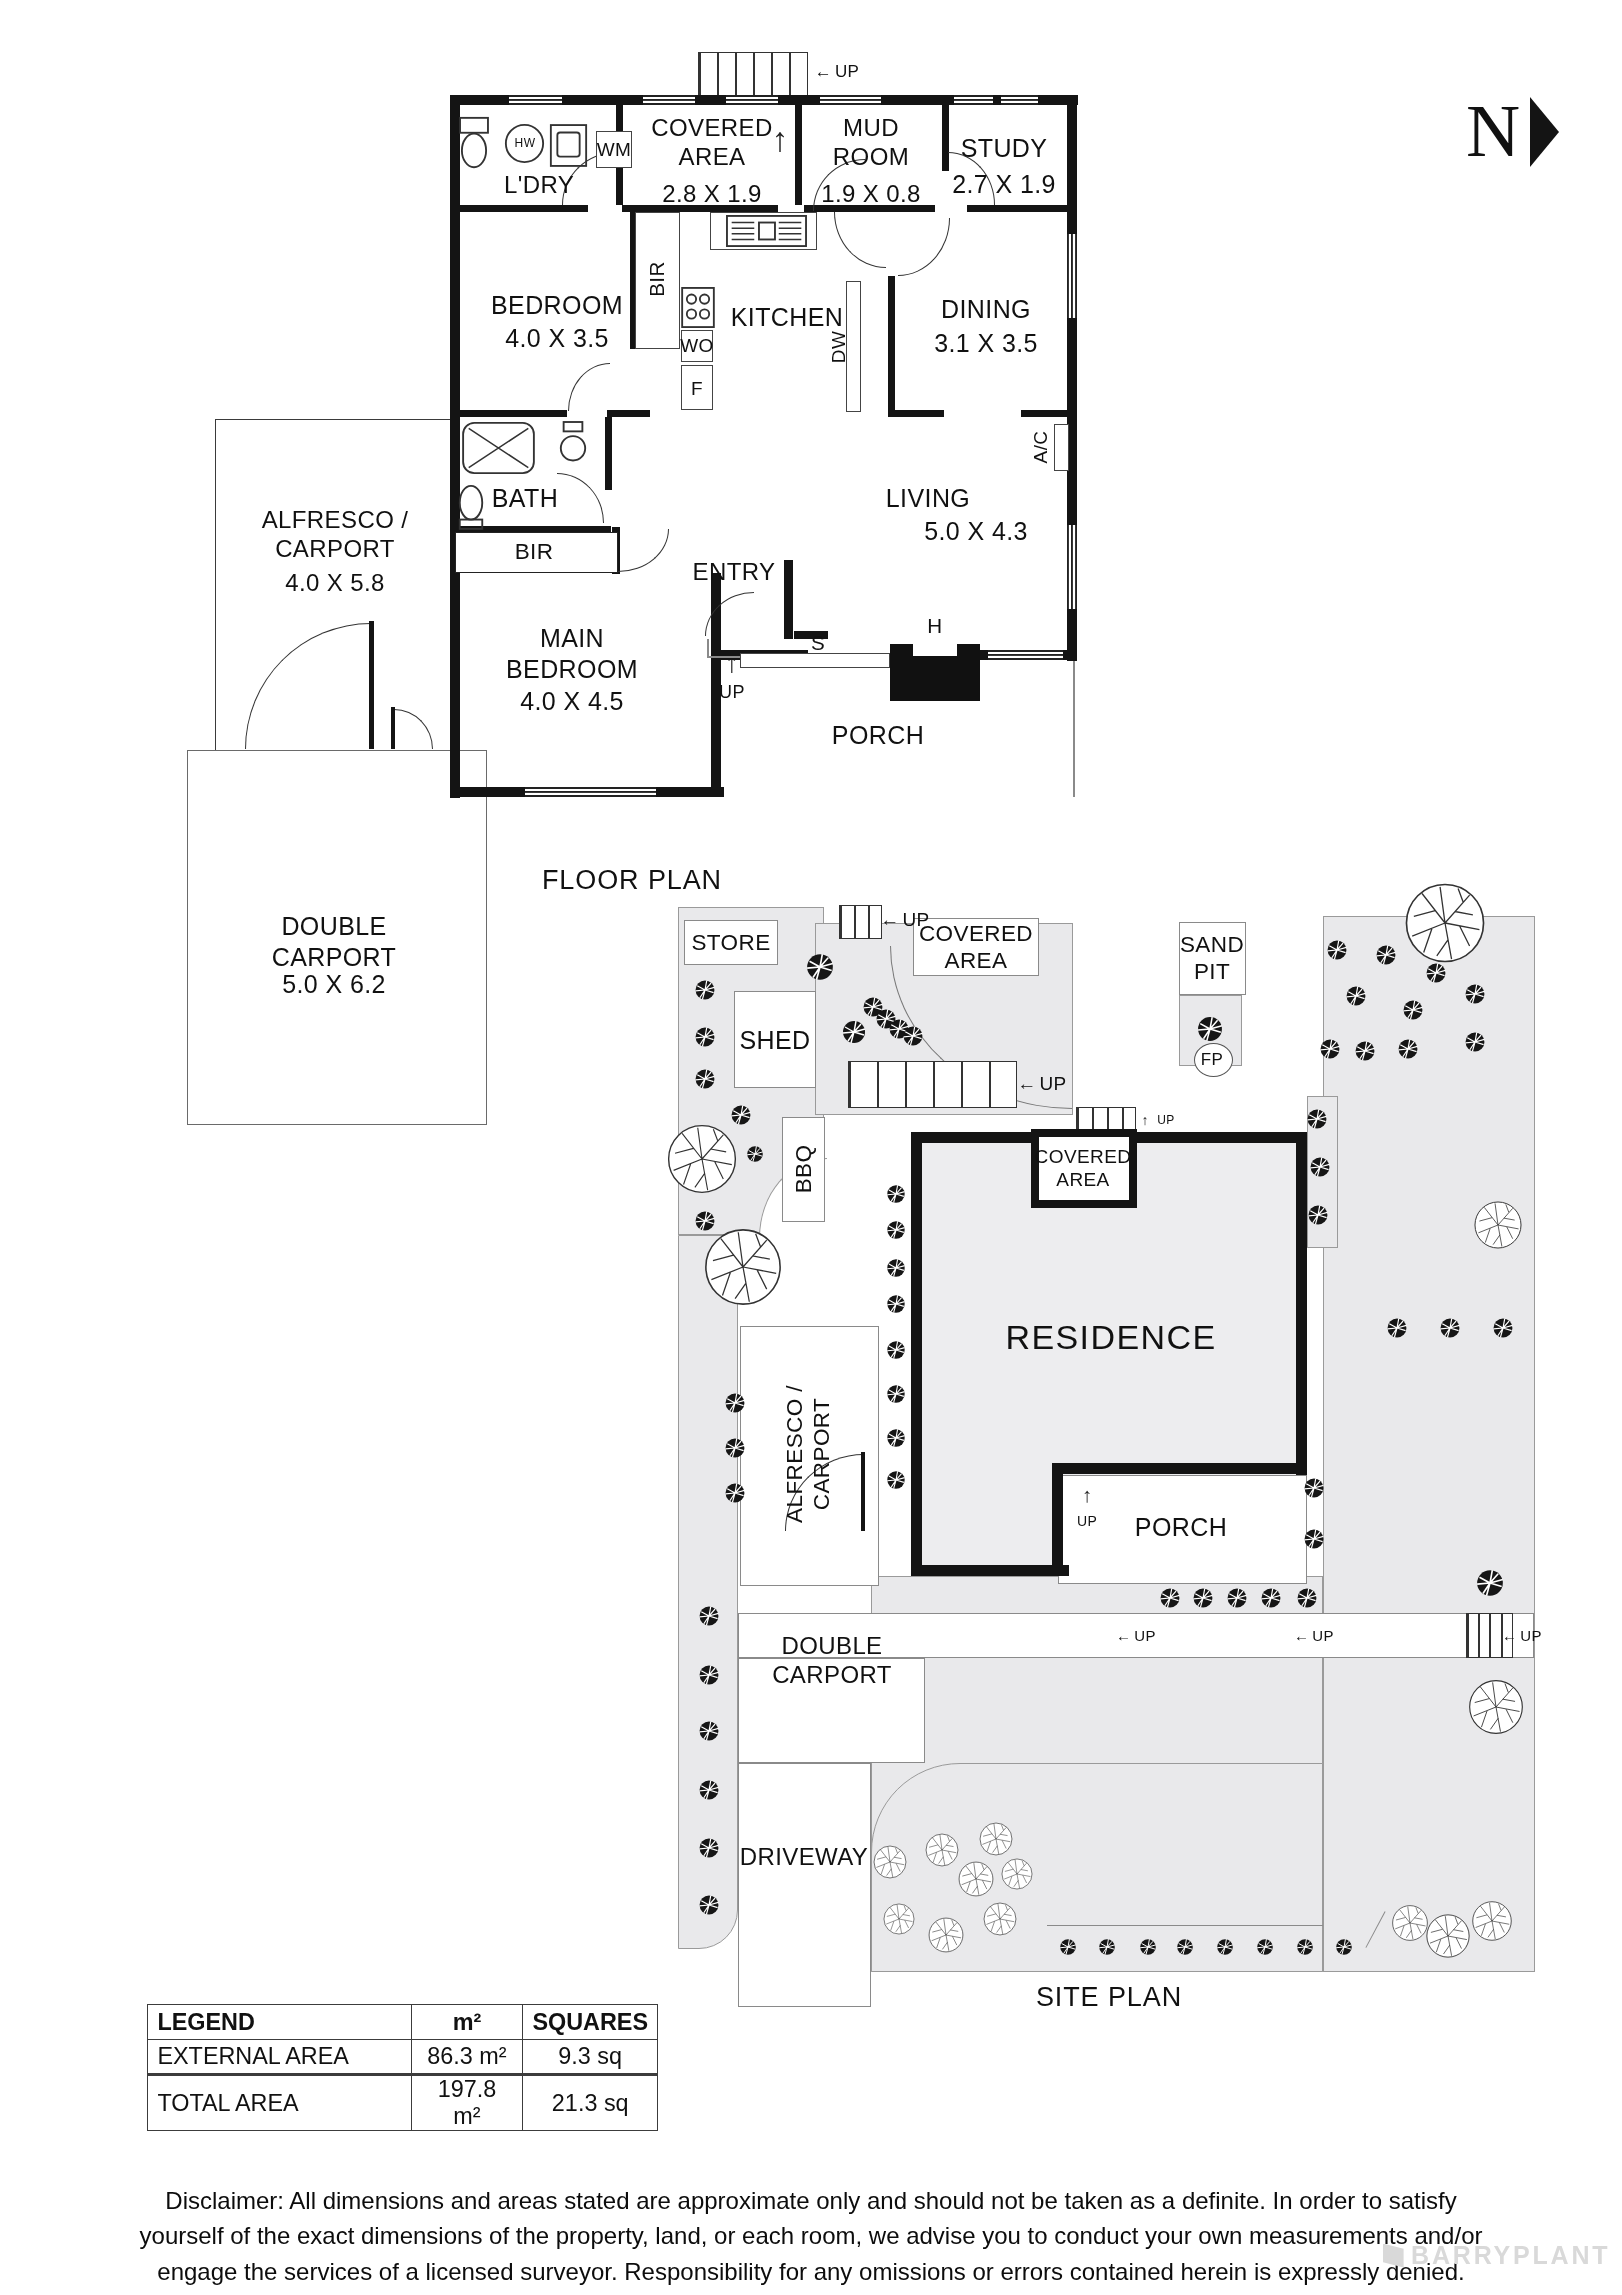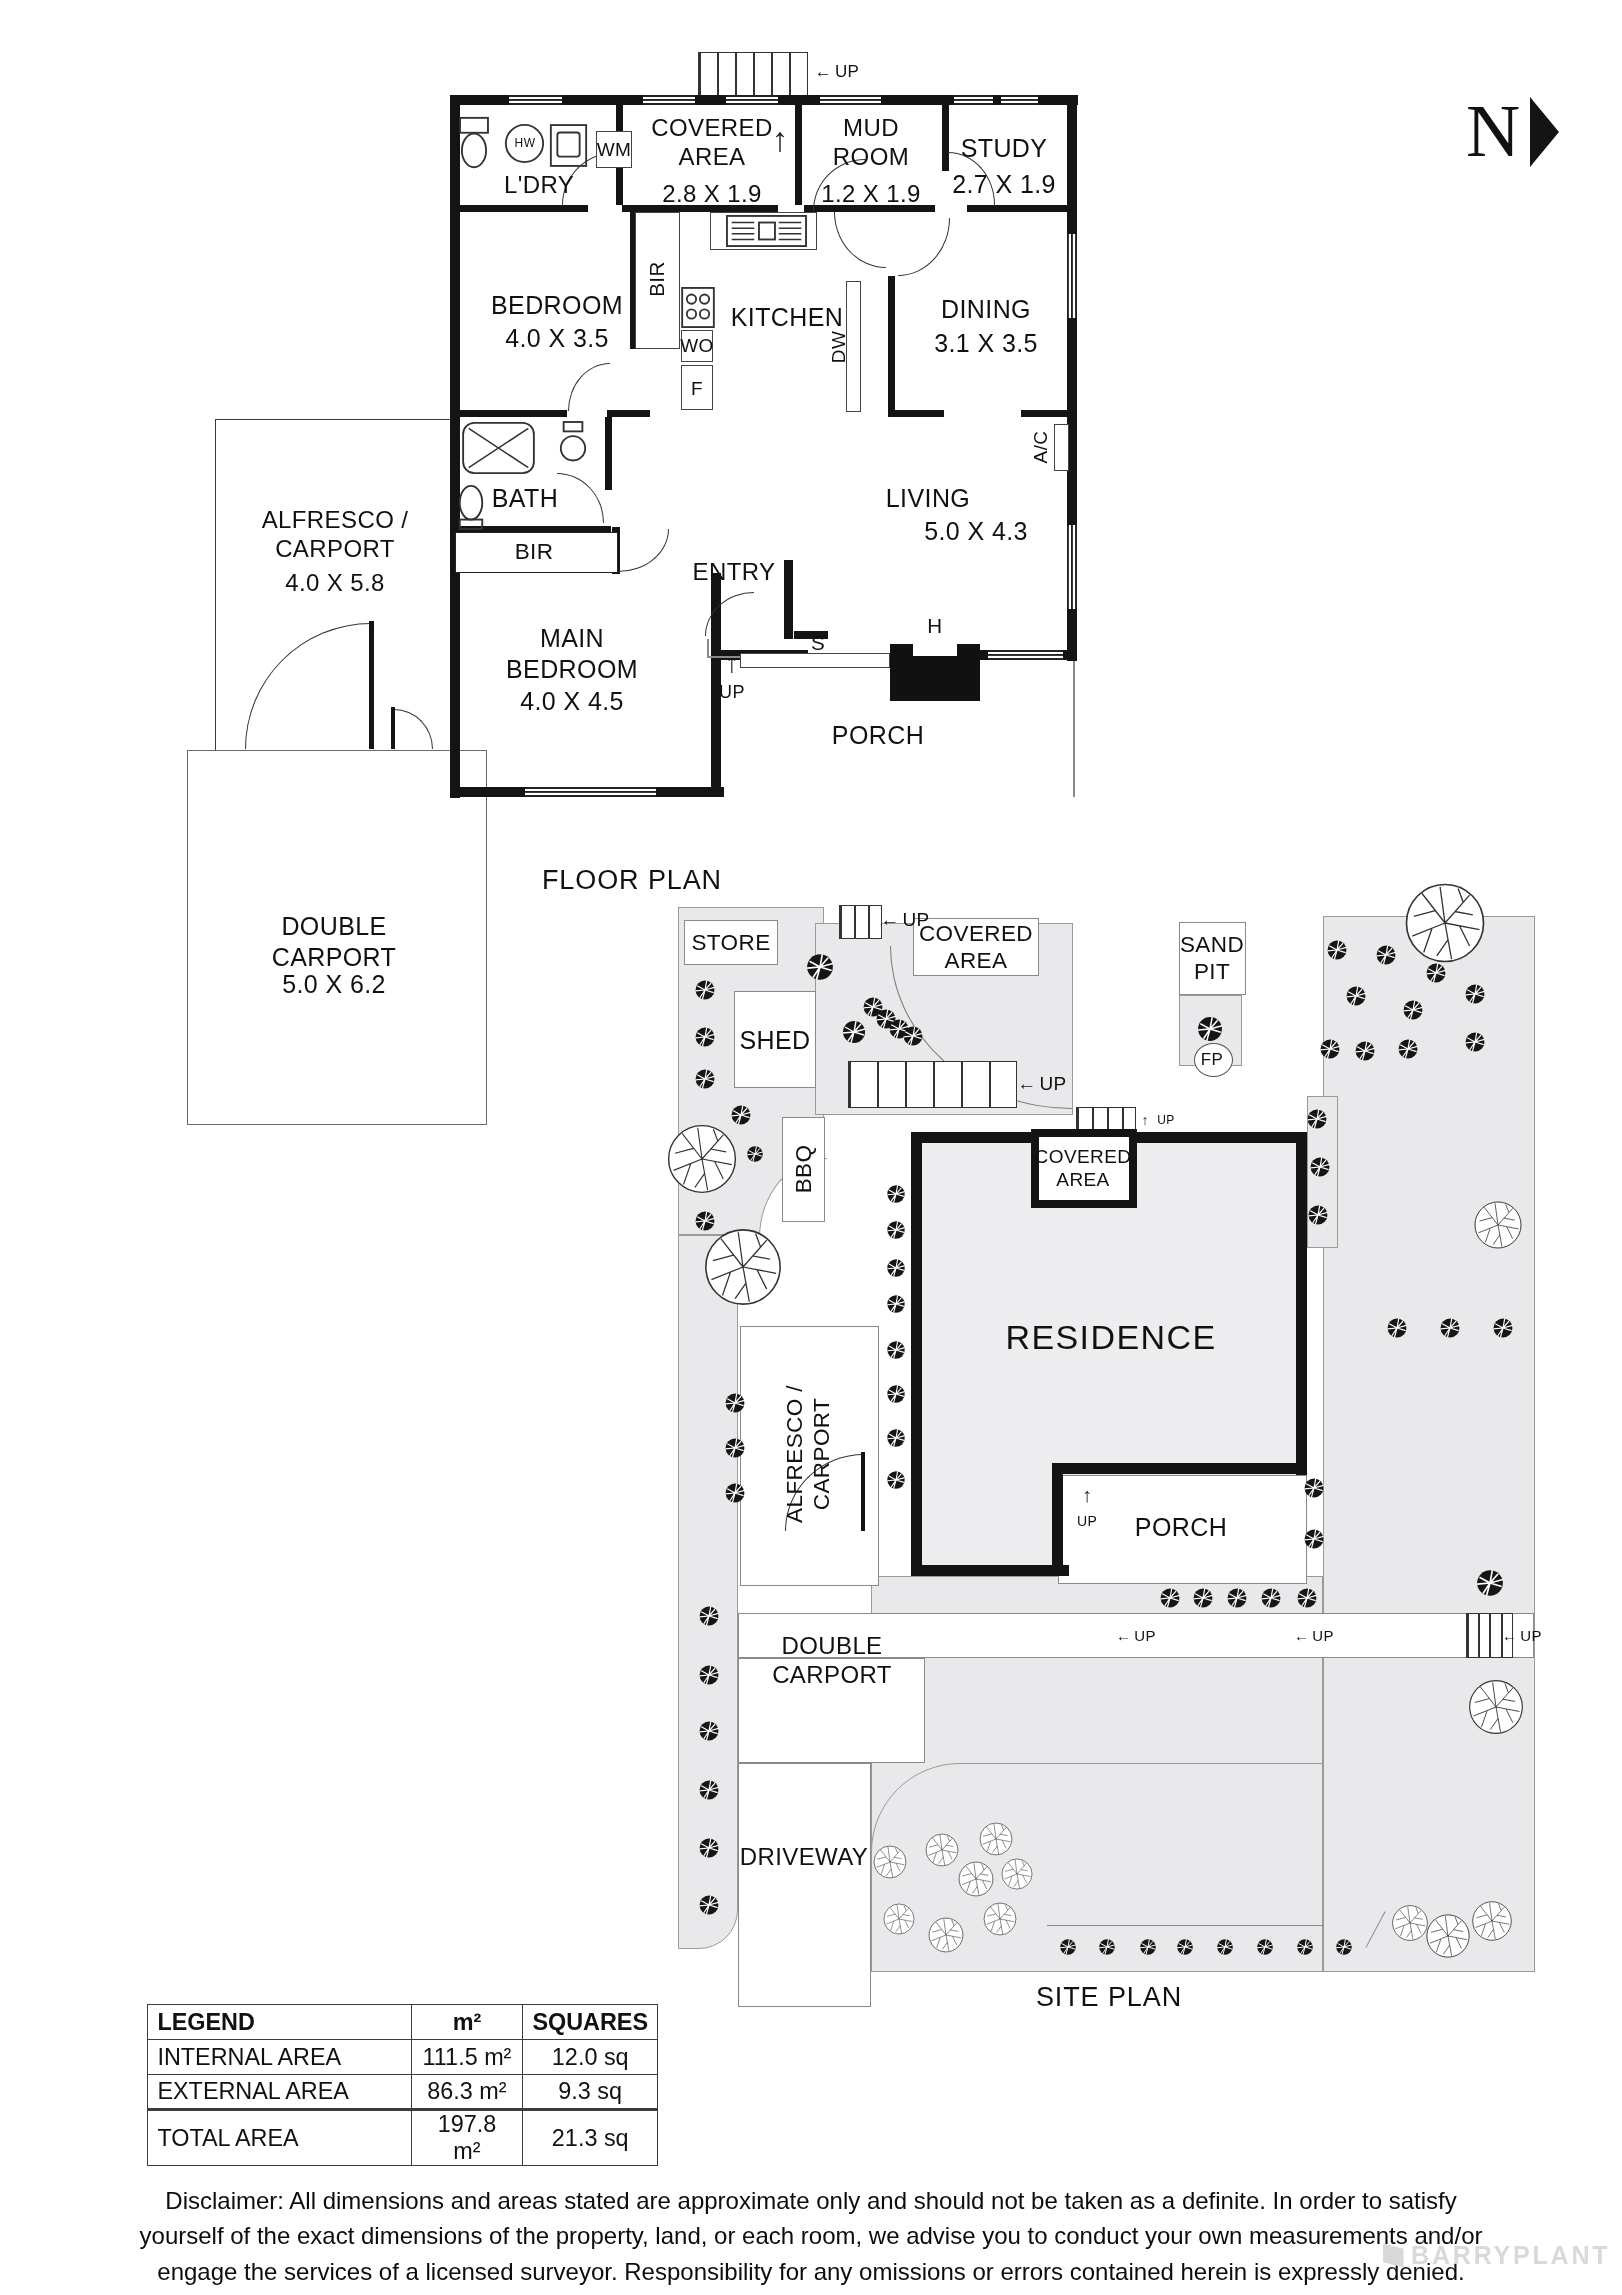--- a/index.html
+++ b/index.html
@@ -448,21 +448,21 @@
       <div class="fix" style="left: 455px; top: 532px; width: 163px; height: 41px; border-width: 1.9px; border-color: rgb(34, 34, 34);"></div>
     </div>
 
   <div class="north-n">N</div>
   <div class="north-tri"></div>
 
   <div class="lbl fs26" style="left:539px;top:185px">L'DRY</div>
   <div class="lbl wrap fs26" style="left:712px;top:142px;width:161px">COVERED AREA</div>
   <div class="lbl fs26" style="left:712px;top:194px">2.8 X 1.9</div>
   <div class="lbl wrap fs26" style="left:871px;top:142px;width:112px">MUD ROOM</div>
-  <div class="lbl fs26" style="left:871px;top:194px">1.2 X 1.9</div>
+  <div class="lbl fs26" style="left:871px;top:194px">1.9 X 0.8</div>
   <div class="lbl fs27" style="left:1004px;top:148px">STUDY</div>
   <div class="lbl fs27" style="left:1004px;top:184px">2.7 X 1.9</div>
   <div class="lbl fs27" style="left:557px;top:305px">BEDROOM</div>
   <div class="lbl fs27" style="left:557px;top:338px">4.0 X 3.5</div>
   <div class="lbl rot fs22" style="left:657px;top:279px">BIR</div>
   <div class="lbl fs27" style="left:787px;top:317px">KITCHEN</div>
   <div class="lbl fs20" style="left:697px;top:346px">WO</div>
   <div class="lbl fs20" style="left:697px;top:389px">F</div>
   <div class="lbl rot fs20" style="left:839px;top:347px">DW</div>
   <div class="lbl fs27" style="left:986px;top:309px">DINING</div>
@@ -510,25 +510,20 @@
   <div class="lbl fs29" style="left:1109px;top:1997px;letter-spacing:0.9px">SITE PLAN</div>
 
   <table class="legend">
     <tbody>
         <tr>
       <th class="c1">LEGEND</th>
       <th class="c2">m²</th>
       <th class="c3">SQUARES</th>
     </tr>
     <tr>
-      <td class="c1">INTERNAL AREA</td>
-      <td class="c2">111.5 m²</td>
-      <td class="c3">12.0 sq</td>
-    </tr>
-    <tr>
       <td class="c1">EXTERNAL AREA</td>
       <td class="c2">86.3 m²</td>
       <td class="c3">9.3 sq</td>
     </tr>
     <tr class="total">
       <td class="c1">TOTAL AREA</td>
       <td class="c2">197.8 m²</td>
       <td class="c3">21.3 sq</td>
     </tr>
   </tbody>

